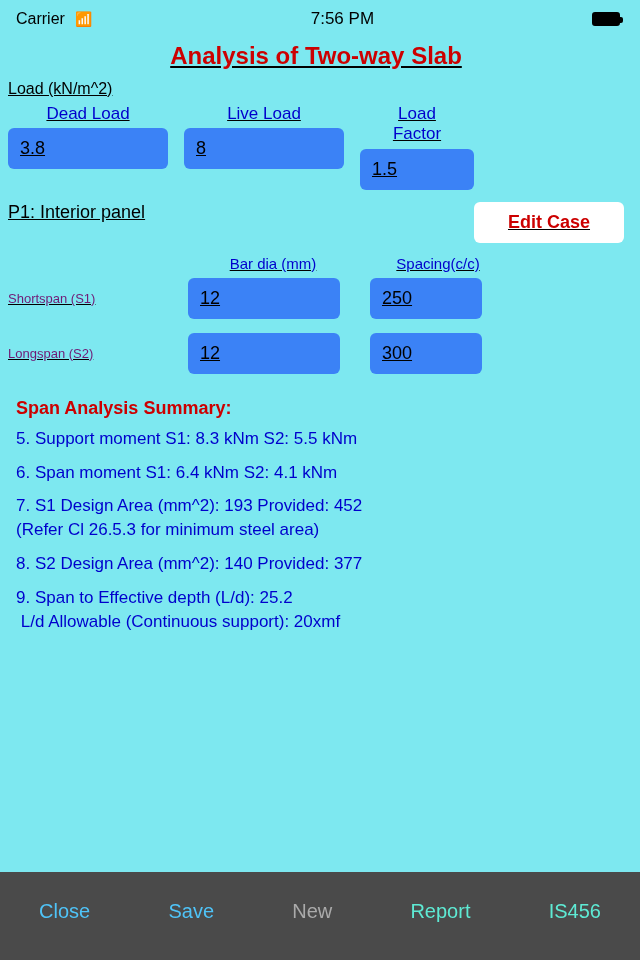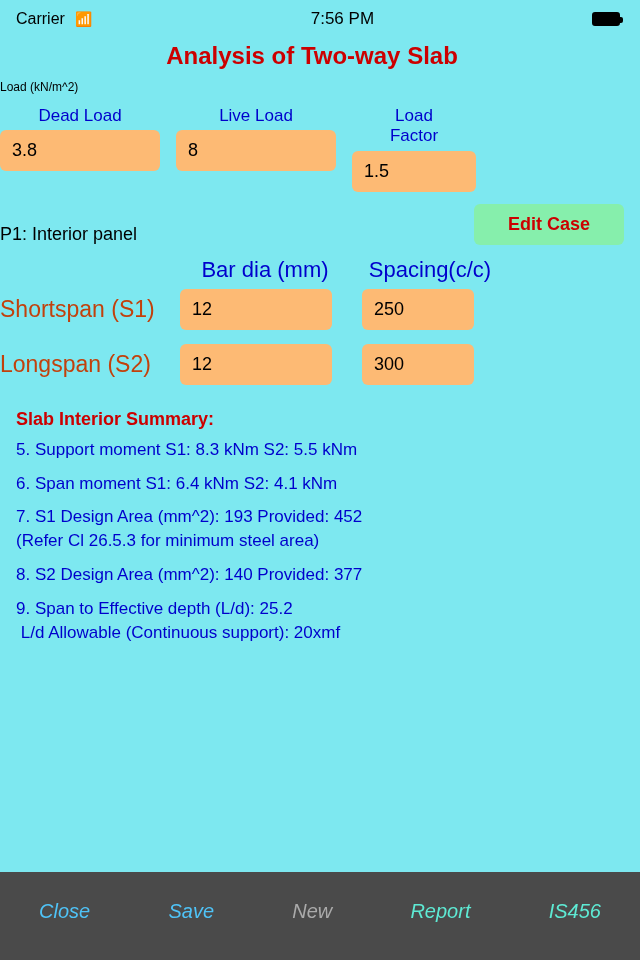--- a/index.html
+++ b/index.html
@@ -53,38 +53,39 @@
       border-radius: 0 2px 2px 0;
     }
     .wifi-icon {
       display: inline-block;
       margin-left: 6px;
       font-size: 14px;
     }
 
     
     .main-content {
-      padding: 6px 16px 0 0;
+      padding: 6px 16px 0 8px;
       background-color: #7de8f0;
+      text-decoration: underline;
     }
 
     
     .app-title {
       text-align: center;
       font-size: 24px;
       font-weight: bold;
       color: #cc0000;
       margin-bottom: 10px;
     }
 
     
     .load-section-label {
-      font-size: 12px;
-      color: #000;
-      margin-bottom: 12px;
+      font-size: 16px;
+      color: #000;
+      margin-bottom: 6px;
     }
 
     .load-row {
       display: flex;
       align-items: flex-start;
       gap: 16px;
       margin-bottom: 8px;
     }
 
     .load-col {
@@ -99,85 +100,85 @@
       margin-bottom: 4px;
       text-align: center;
     }
 
     .load-col-label.factor {
       color: #0000cc;
       line-height: 1.2;
     }
 
     .input-field {
-      background: #fdba74;
+      background: #3b82f6;
       border: none;
       border-radius: 6px;
       padding: 10px 12px;
       font-size: 18px;
       color: #000;
       outline: none;
       text-align: left;
     }
 
     .input-dead { width: 160px; }
     .input-live { width: 160px; }
-    .input-factor { width: 124px; }
+    .input-factor { width: 114px; }
 
     
     .panel-row {
       display: flex;
       justify-content: space-between;
-      align-items: flex-end;
+      align-items: flex-start;
       margin: 12px 0 12px 0;
     }
 
     .panel-label {
       font-size: 18px;
       color: #000;
     }
 
     .edit-case-btn {
-      background-color: #86efac;
+      background-color: #ffffff;
       color: #cc0000;
       font-size: 18px;
       font-weight: bold;
       padding: 10px 20px;
       border: none;
       border-radius: 6px;
       cursor: pointer;
       min-width: 150px;
       text-align: center;
     }
 
     
     .rebar-header-row {
       display: flex;
       margin-bottom: 6px;
       padding-left: 180px;
     }
 
     .rebar-header {
-      font-size: 22px;
+      font-size: 15px;
       color: #0000cc;
       text-align: center;
     }
 
     .rebar-header.bar-dia { width: 170px; }
     .rebar-header.spacing { width: 160px; }
 
     .rebar-row {
       display: flex;
       align-items: center;
       margin-bottom: 14px;
     }
 
     .rebar-row-label {
-      font-size: 23px;
-      color: #c2410c;
+      font-size: 13px;
+      color: #701a75;
       width: 180px;
     }
 
     .input-rebar {
       width: 152px;
       margin-right: 30px;
     }
 
     .input-spacing {
       width: 112px;
@@ -208,21 +209,20 @@
       position: absolute;
       bottom: 0;
       left: 0;
       right: 0;
       height: 88px;
       background-color: #4a4a4a;
       display: flex;
       align-items: center;
       justify-content: space-around;
       padding-bottom: 10px;
-      font-style: italic;
     }
 
     .tab-item {
       font-size: 20px;
       color: #4fc3f7;
       cursor: pointer;
       padding: 8px 16px;
     }
 
     .tab-item.new-tab {
@@ -288,21 +288,21 @@
 
   <div class="rebar-row">
     <div class="rebar-row-label">Longspan (S2)</div>
     <input class="input-field input-rebar" type="text" value="12" style="">
     <input class="input-field input-spacing" type="text" value="300" style="">
   </div>
 
 </div>
 
 <div class="summary-section">
-  <div class="summary-title">Slab Interior Summary:</div>
+  <div class="summary-title">Span Analysis Summary:</div>
   <div class="summary-line">5. Support moment S1: 8.3 kNm  S2: 5.5 kNm</div>
   <div class="summary-line">6. Span moment S1: 6.4 kNm  S2: 4.1 kNm</div>
   <div class="summary-line">7. S1 Design Area (mm^2): 193 Provided: 452<br>(Refer Cl 26.5.3 for minimum steel area)</div>
   <div class="summary-line">8. S2 Design Area (mm^2): 140 Provided: 377</div>
   <div class="summary-line">9. Span to Effective depth (L/d): 25.2<br>&nbsp;L/d Allowable (Continuous support): 20xmf</div>
 </div>
 
 <div class="tab-bar">
   <div class="tab-item">Close</div>
   <div class="tab-item">Save</div>

